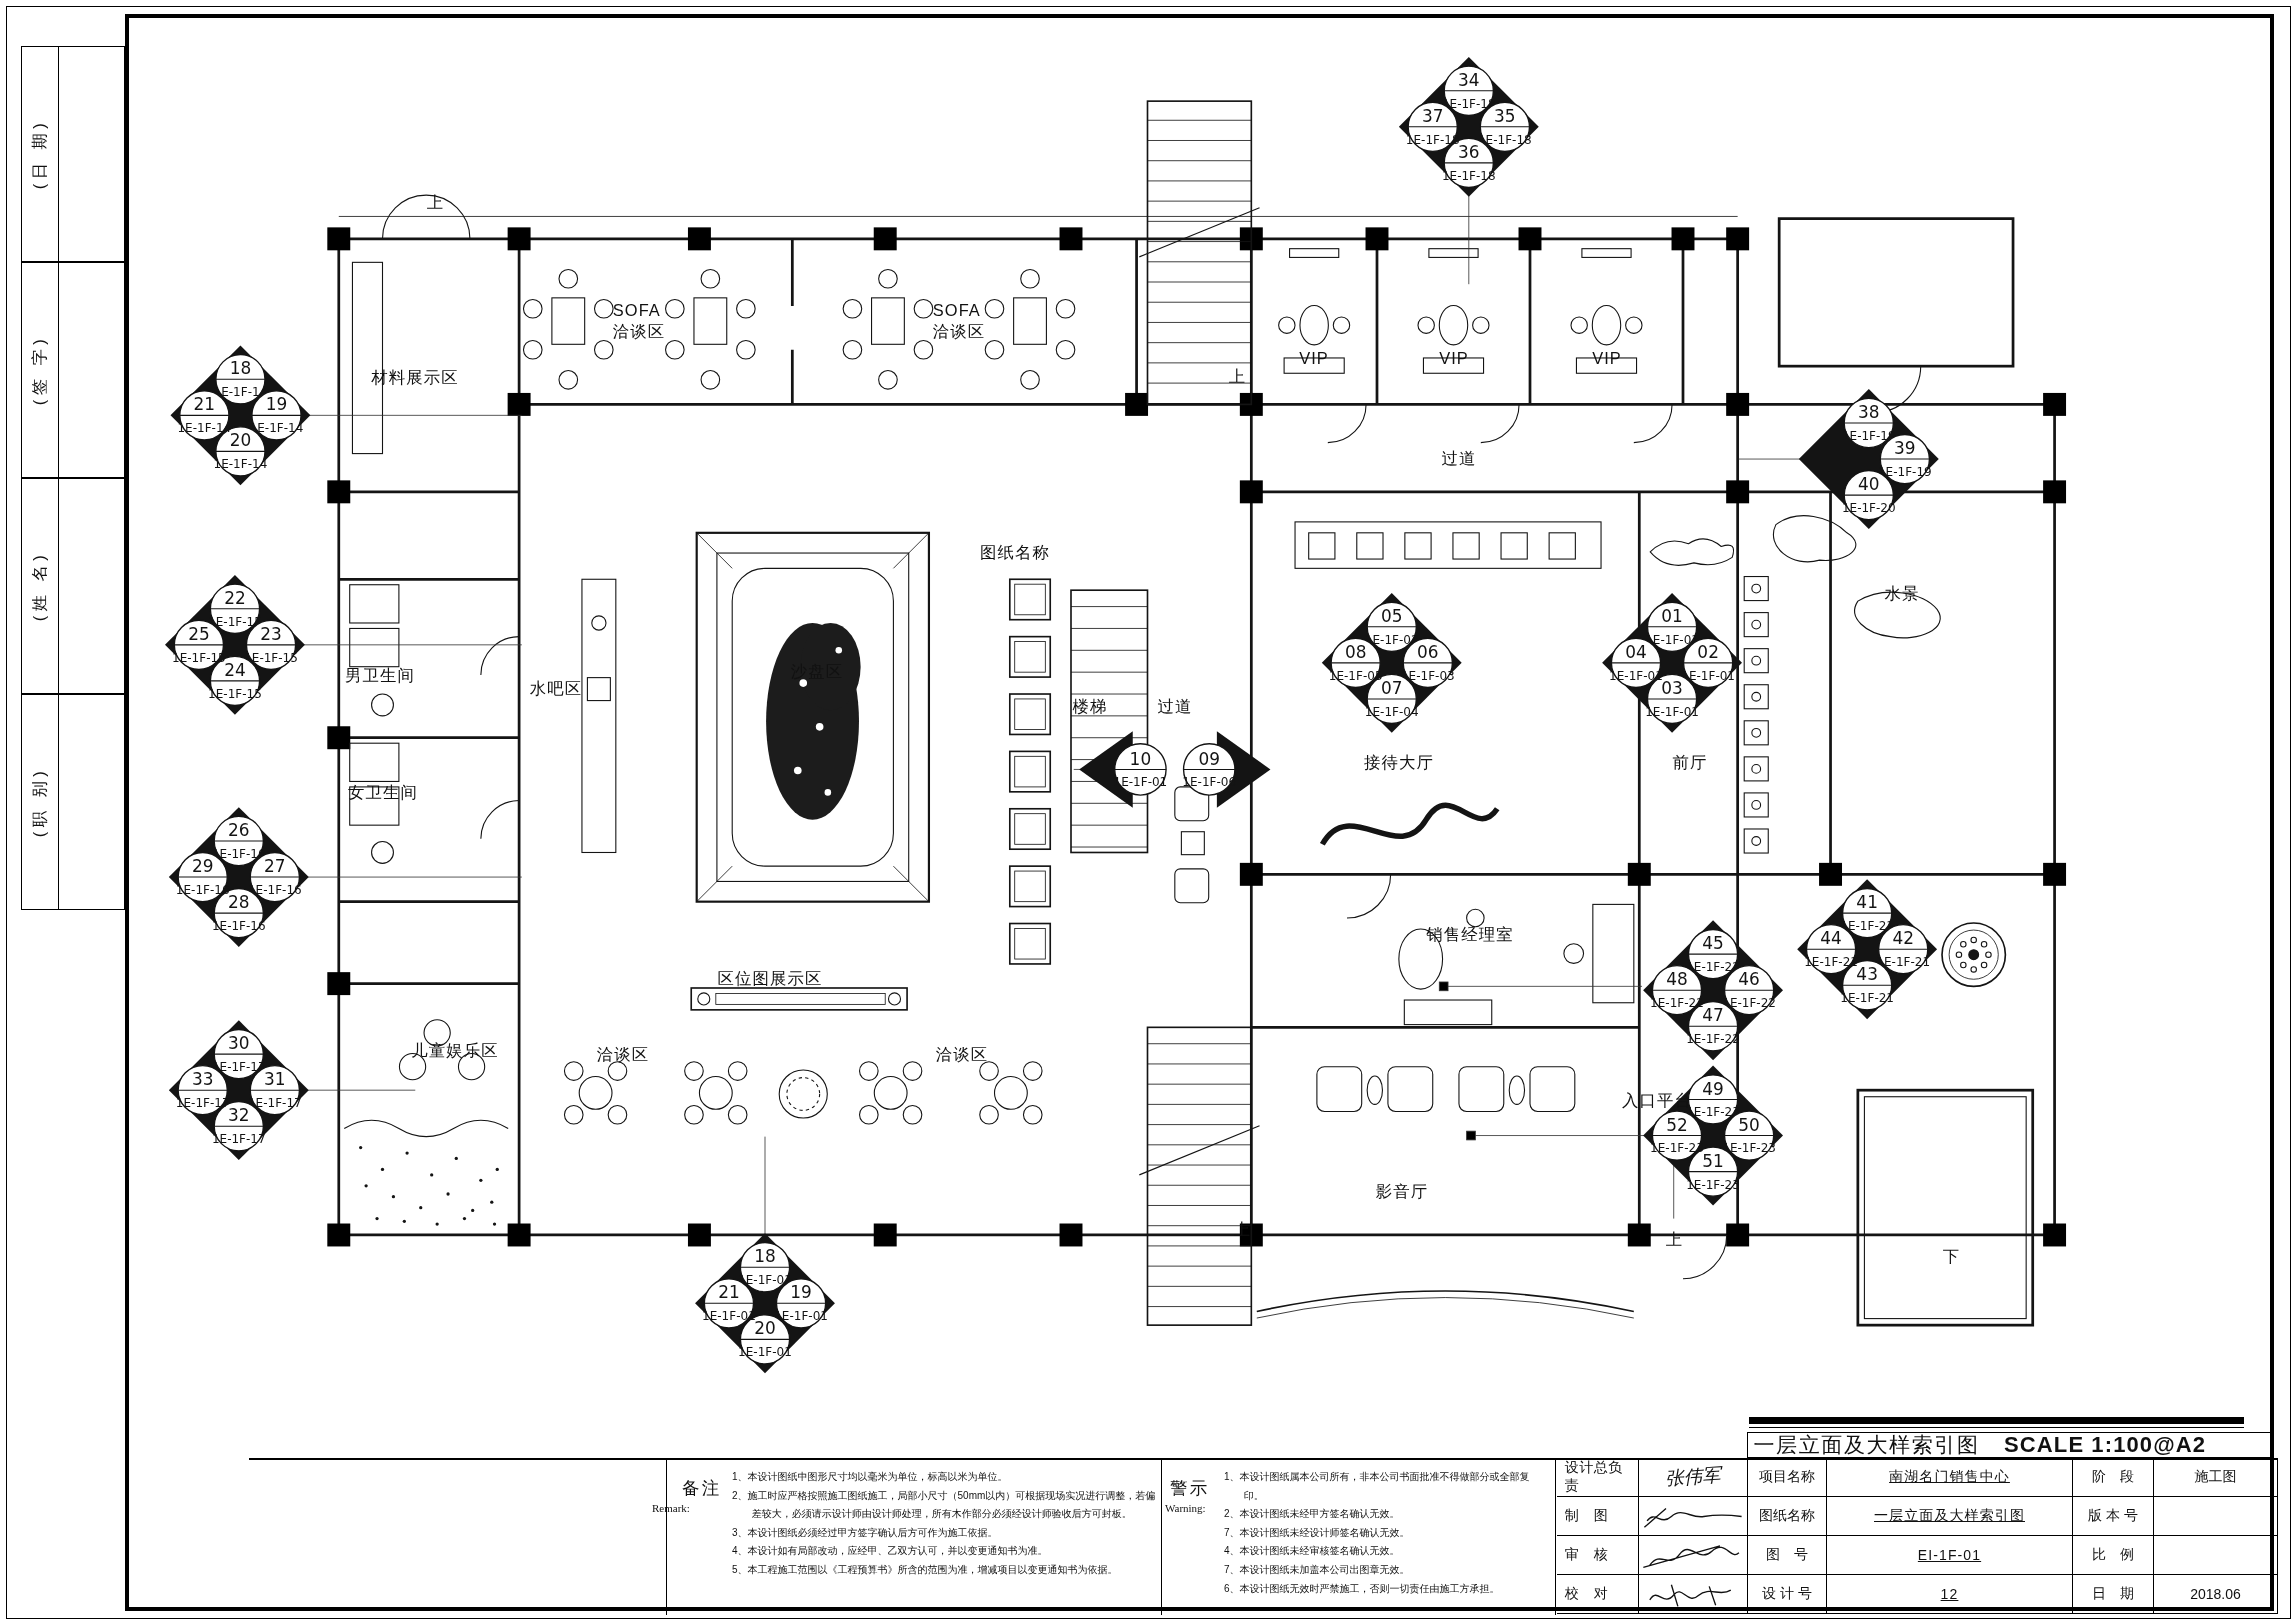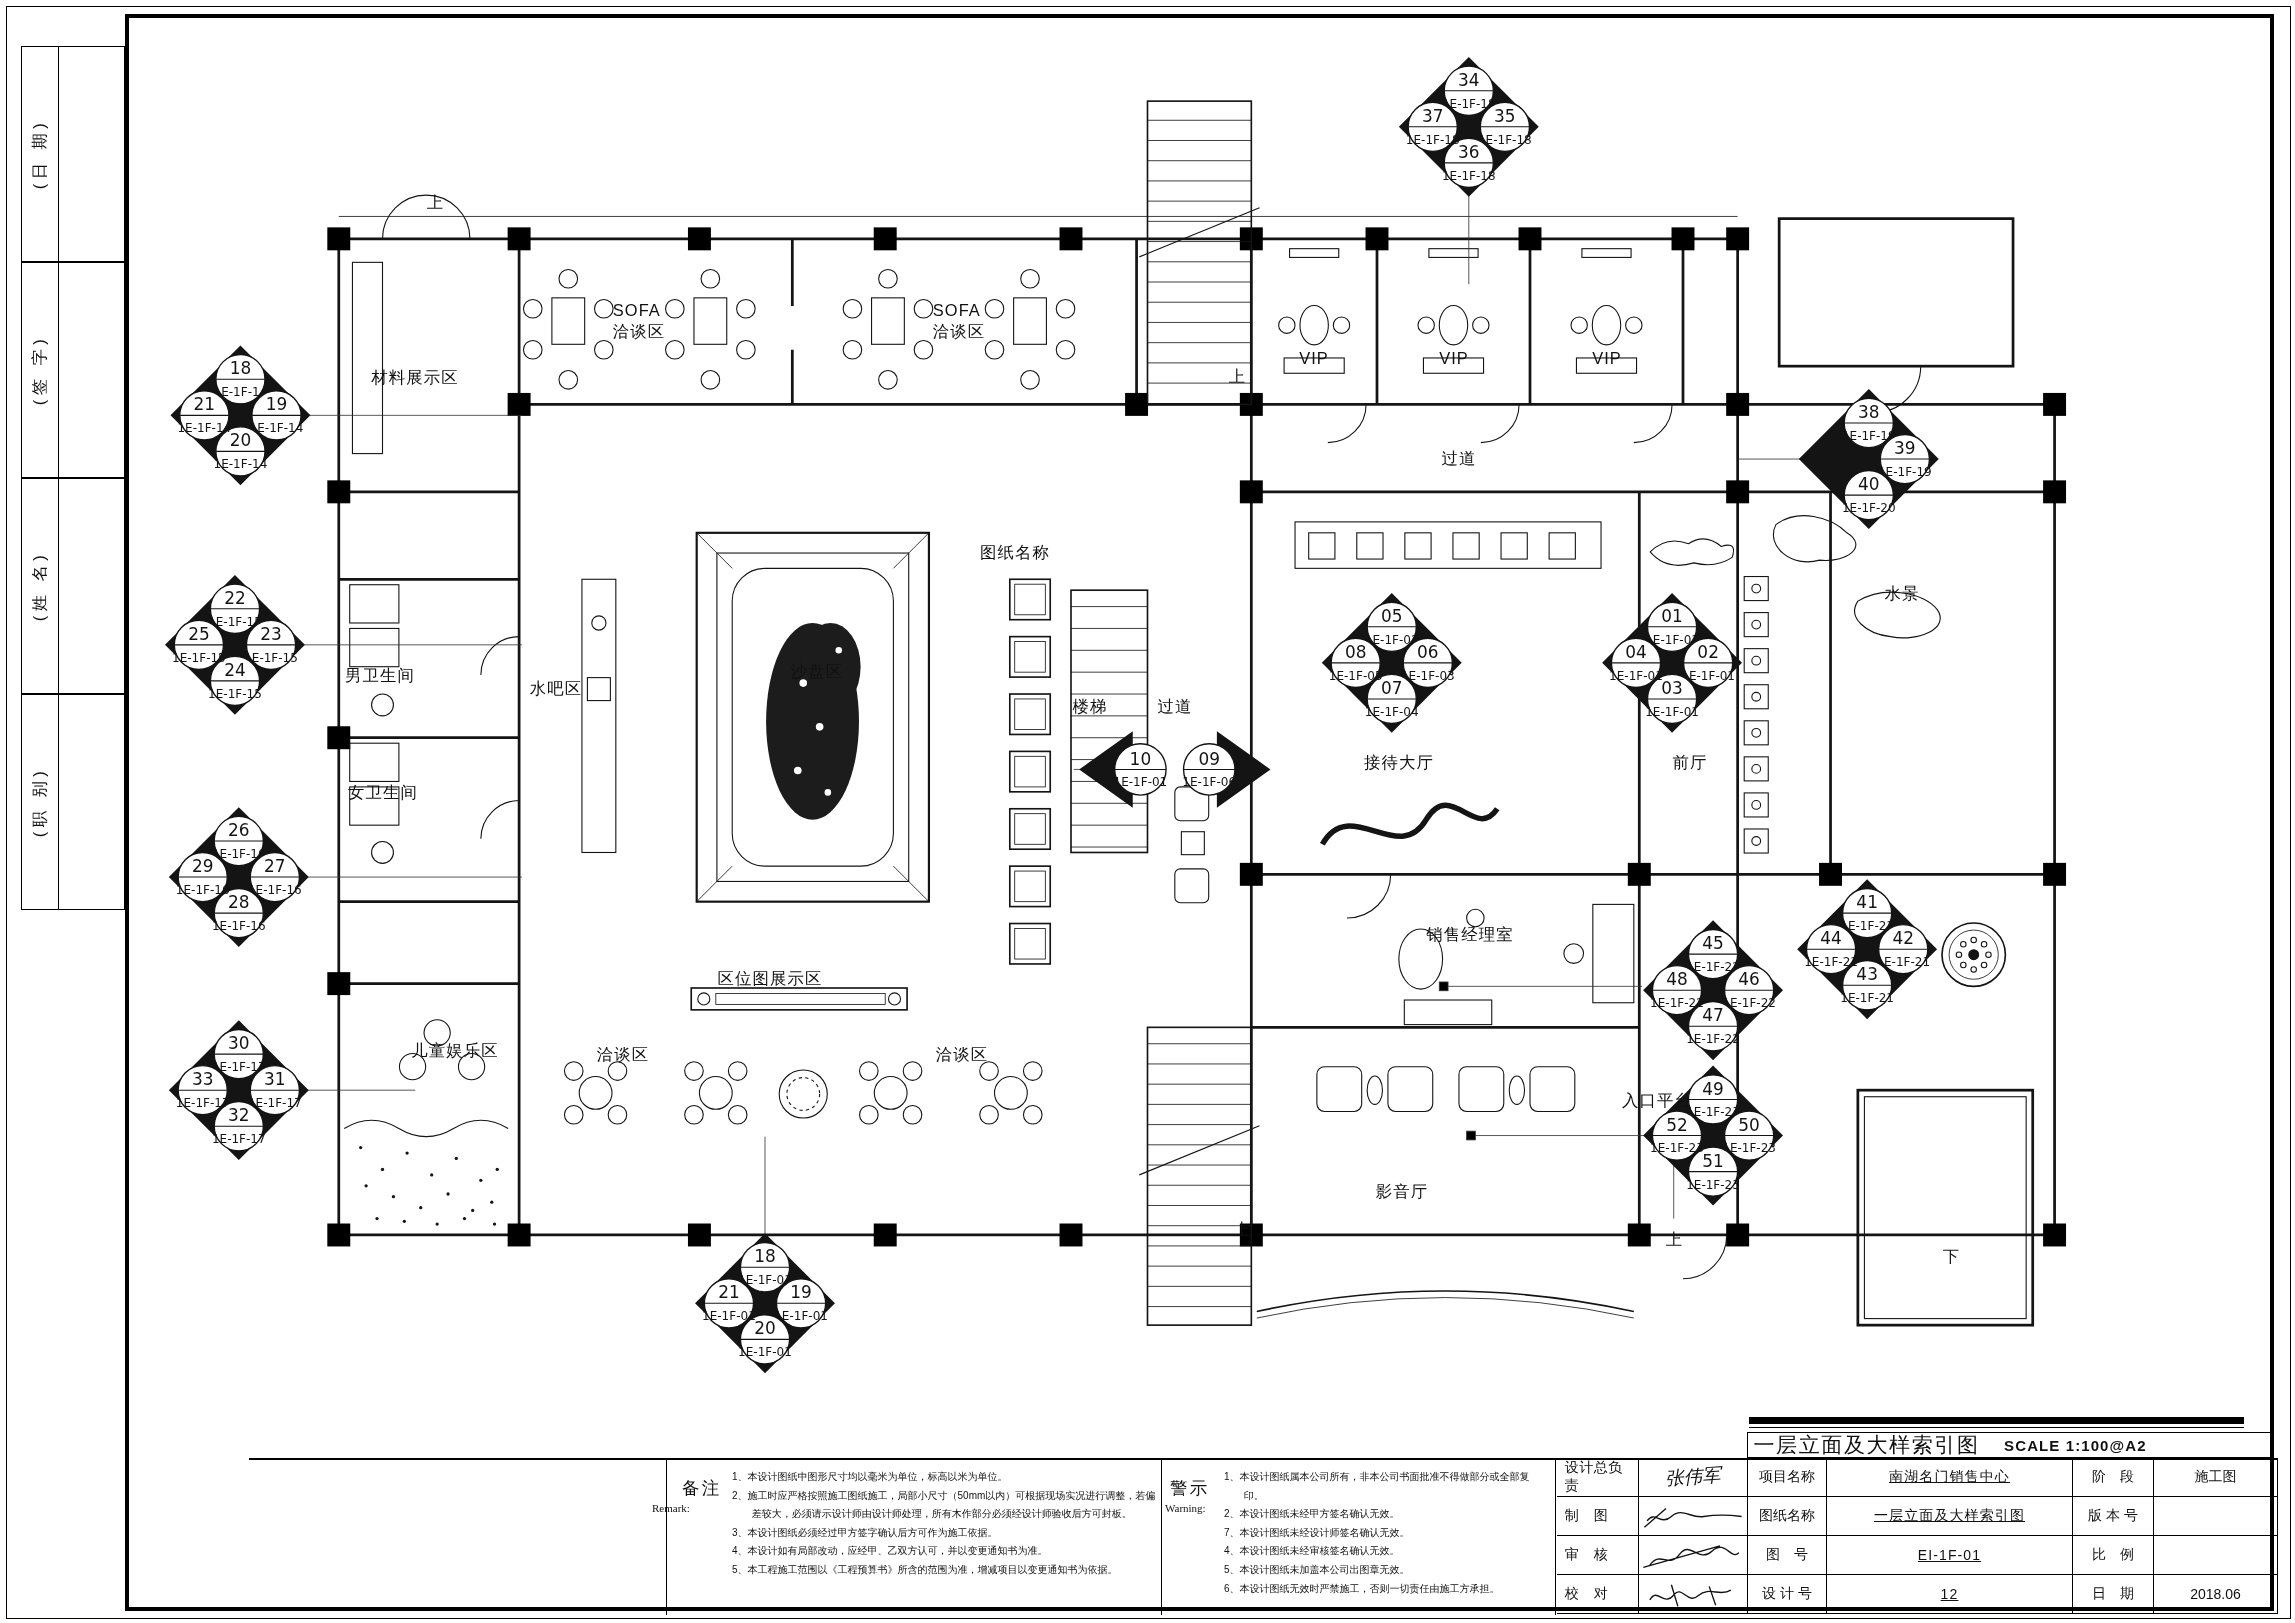--- a/index.html
+++ b/index.html
@@ -18,21 +18,21 @@
   .mref{font-size:22px;text-anchor:middle;font-family:"DejaVu Sans",sans-serif;fill:#141414;}
   #labels{position:absolute;left:0;top:0;width:2295px;height:1623px;}
   .room-label{position:absolute;transform:translate(-50%,-50%);font-size:16.4px;letter-spacing:1.1px;white-space:pre-line;text-align:left;line-height:1.25;}
   .stair-label{position:absolute;transform:translate(-50%,-50%);font-size:16.4px;}
   
   .title-en{position:absolute;left:1749px;top:1367px;font-size:37px;font-weight:bold;letter-spacing:4.9px;white-space:nowrap;}
   .title-bar{position:absolute;left:1749px;top:1417px;width:495px;height:7px;background:#000;}
   .title-bar-thin{position:absolute;left:1749px;top:1427px;width:495px;height:1.1px;background:#000;}
   .subtitle-box{position:absolute;left:1747px;top:1432px;width:527px;height:26px;border:1.1px solid #000;box-sizing:border-box;display:flex;align-items:center;}
   .subtitle-cn{font-size:21px;letter-spacing:1.6px;margin-left:5.5px;white-space:nowrap;}
-  .subtitle-scale{font-size:15px;font-weight:bold;letter-spacing:1.1px;margin-left:24.6px;white-space:nowrap;}
+  .subtitle-scale{font-size:22px;font-weight:bold;letter-spacing:1.1px;margin-left:24.6px;white-space:nowrap;}
   
   .band-top{position:absolute;left:249px;top:1458px;width:2029px;height:1.6px;background:#000;}
   .vdiv{position:absolute;top:1458px;height:157px;width:1.1px;background:#000;}
   .note-label-cn{position:absolute;font-size:17.5px;letter-spacing:2.2px;}
   .note-label-en{position:absolute;font-size:11px;font-family:"Liberation Serif",serif;}
   .note-list{position:absolute;font-size:10px;line-height:18.6px;}
   .note-line{padding-left:19.7px;text-indent:-19.7px;}
   
   .tb{position:absolute;left:1557px;top:1458px;width:721px;height:157px;display:grid;grid-template-columns:82px 109px 79px 246px 81px 124px;grid-auto-rows:39px;box-sizing:border-box;}
   .tb-cell{border-right:1.1px solid #000;border-bottom:1.1px solid #000;box-sizing:border-box;display:flex;align-items:center;justify-content:center;font-size:14px;overflow:hidden;position:relative;}
@@ -656,21 +656,21 @@
       <div class="note-line">5、本工程施工范围以《工程预算书》所含的范围为准，增减项目以变更通知书为依据。</div>
     </div>
 
   <div class="note-label-cn" style="left:1170px;top:1476px">警示</div>
   <div class="note-label-en" style="left:1165px;top:1502px">Warning:</div>
   <div class="note-list" id="warning-list" style="left:1224px;top:1468px;width:317px">
       <div class="note-line">1、本设计图纸属本公司所有，非本公司书面批准不得做部分或全部复印。</div>
       <div class="note-line">2、本设计图纸未经甲方签名确认无效。</div>
       <div class="note-line">7、本设计图纸未经设计师签名确认无效。</div>
       <div class="note-line">4、本设计图纸未经审核签名确认无效。</div>
-      <div class="note-line">5、本设计图纸未加盖本公司出图章无效。</div>
+      <div class="note-line">7、本设计图纸未加盖本公司出图章无效。</div>
       <div class="note-line">6、本设计图纸无效时严禁施工，否则一切责任由施工方承担。</div>
     </div>
 
   <div class="tb" id="tb-grid">
       <div class="tb-cell tb-role">设计总负责</div>
       <div class="tb-cell tb-sign">
         <span class="sig">张伟军</span>
       </div>
       <div class="tb-cell tb-flabel">项目名称</div>
       <div class="tb-cell tb-fvalue">南湖名门销售中心</div>

